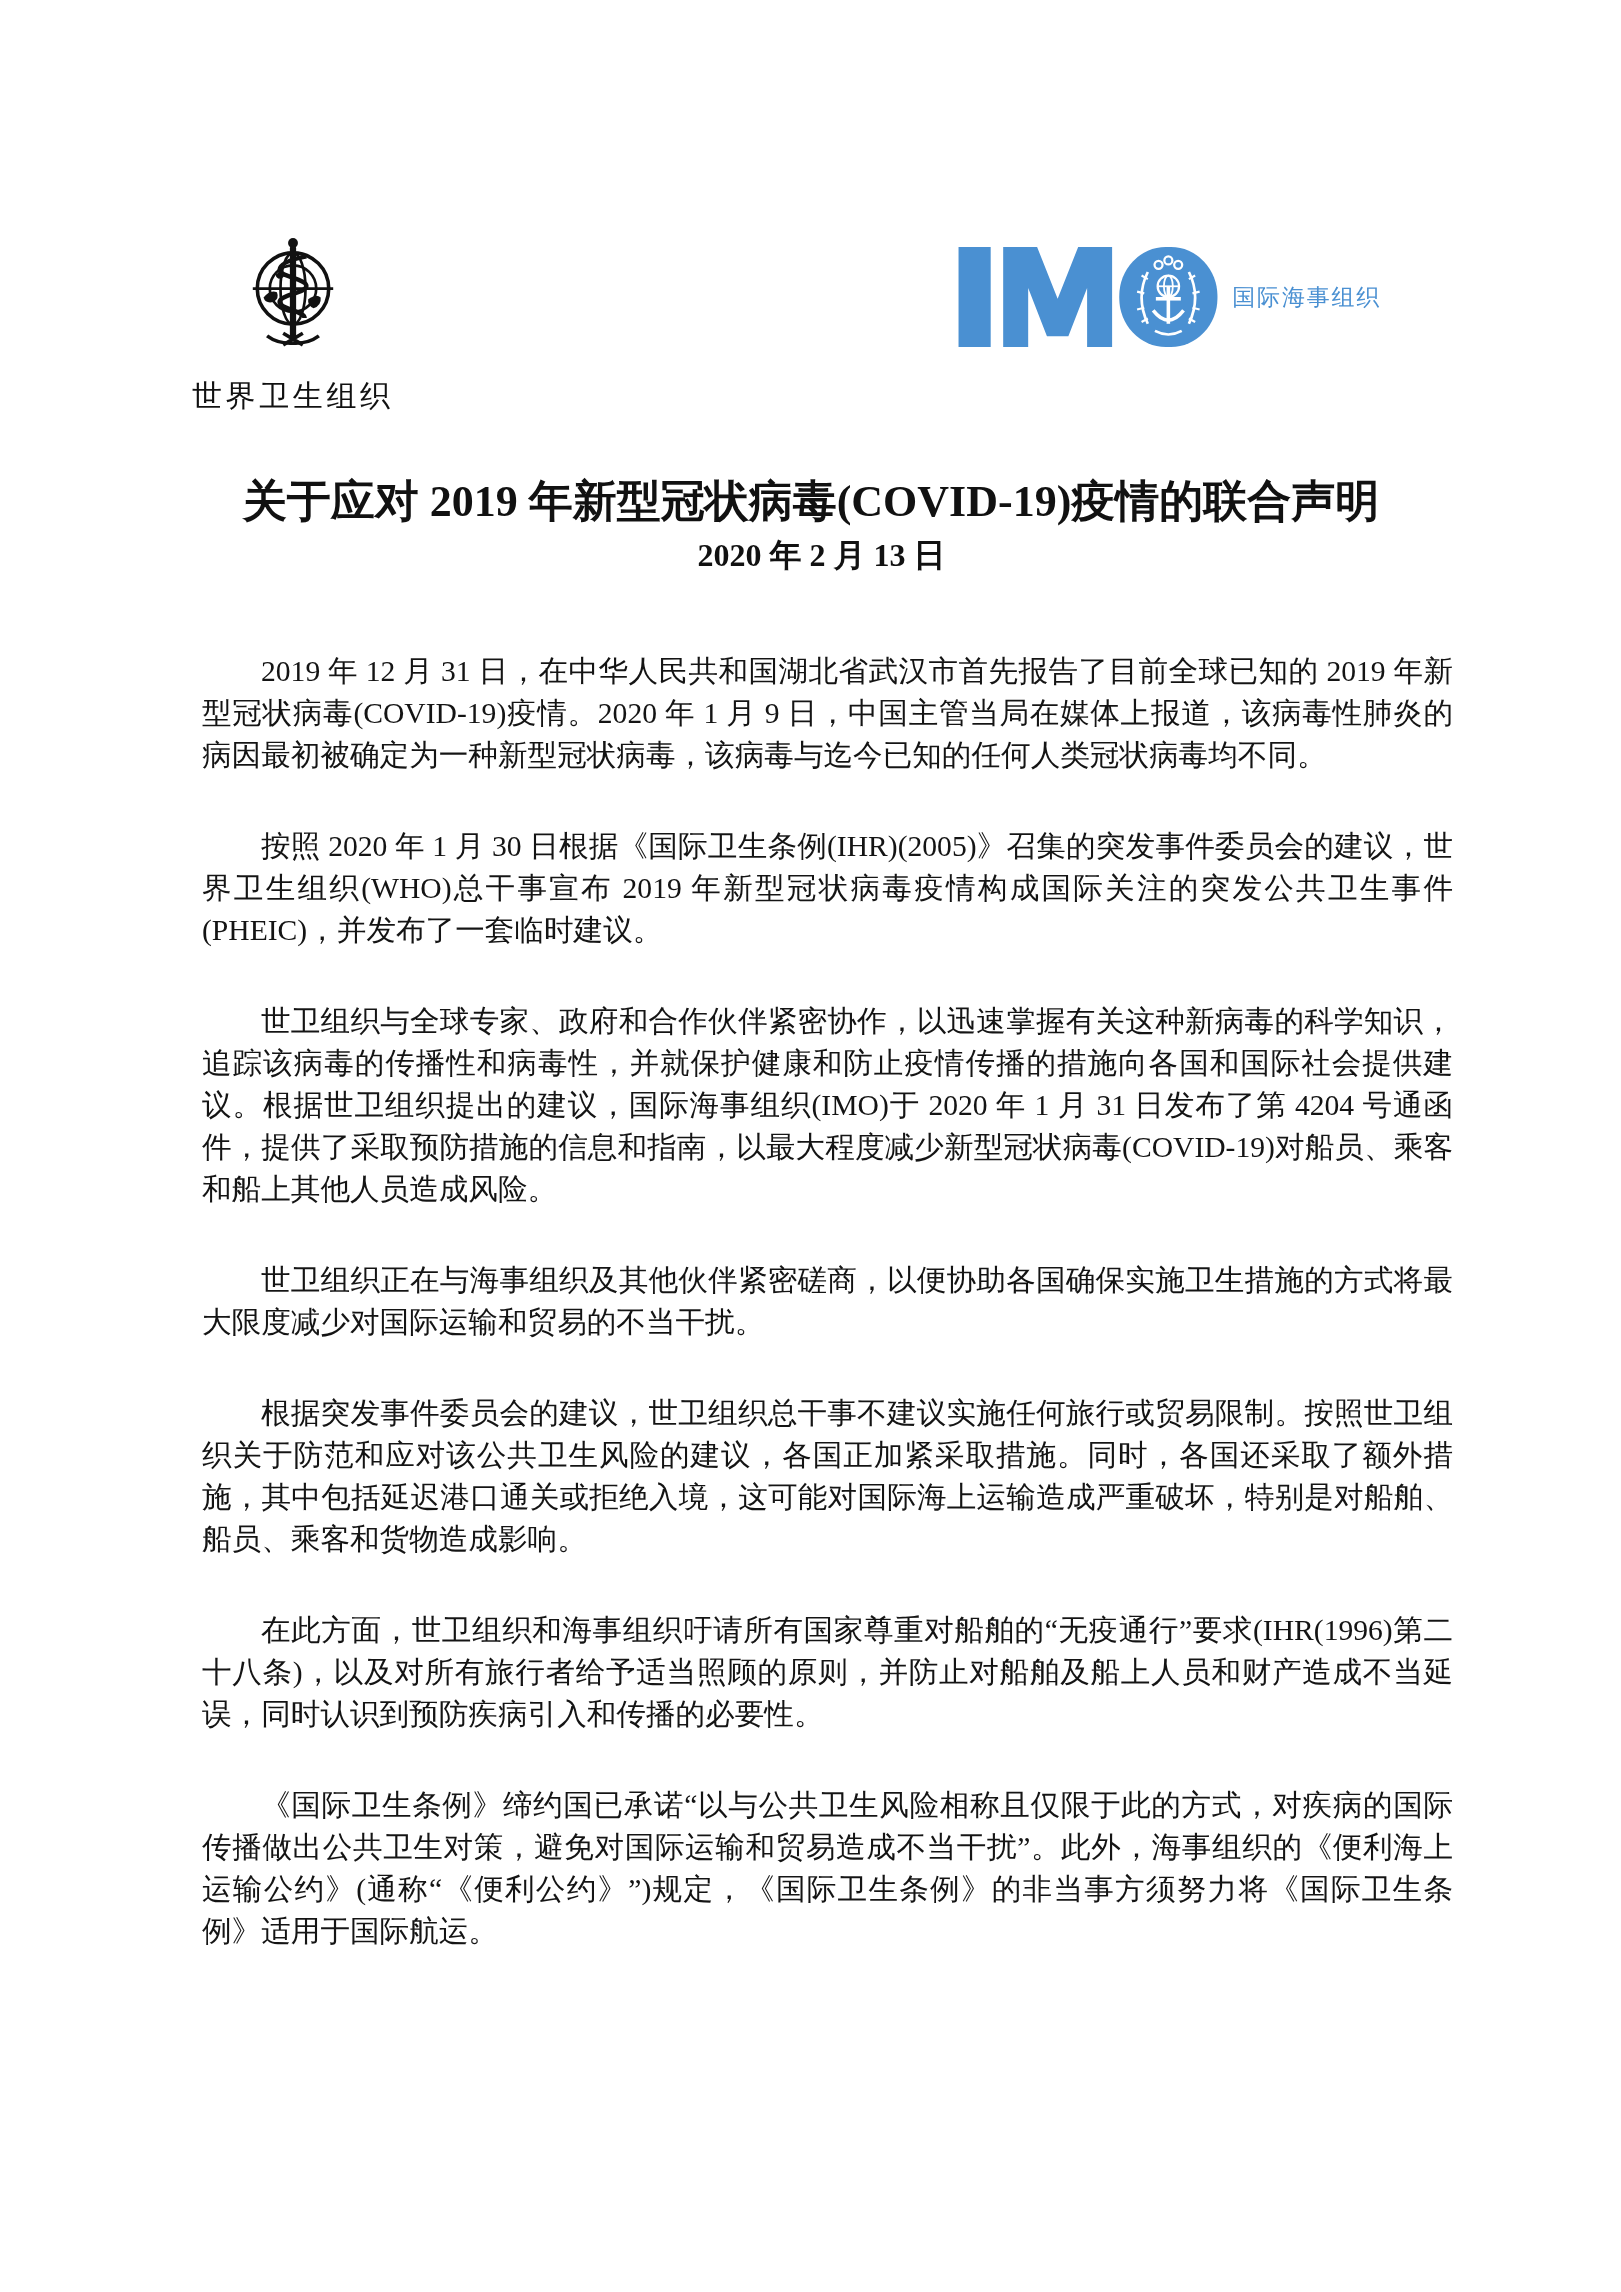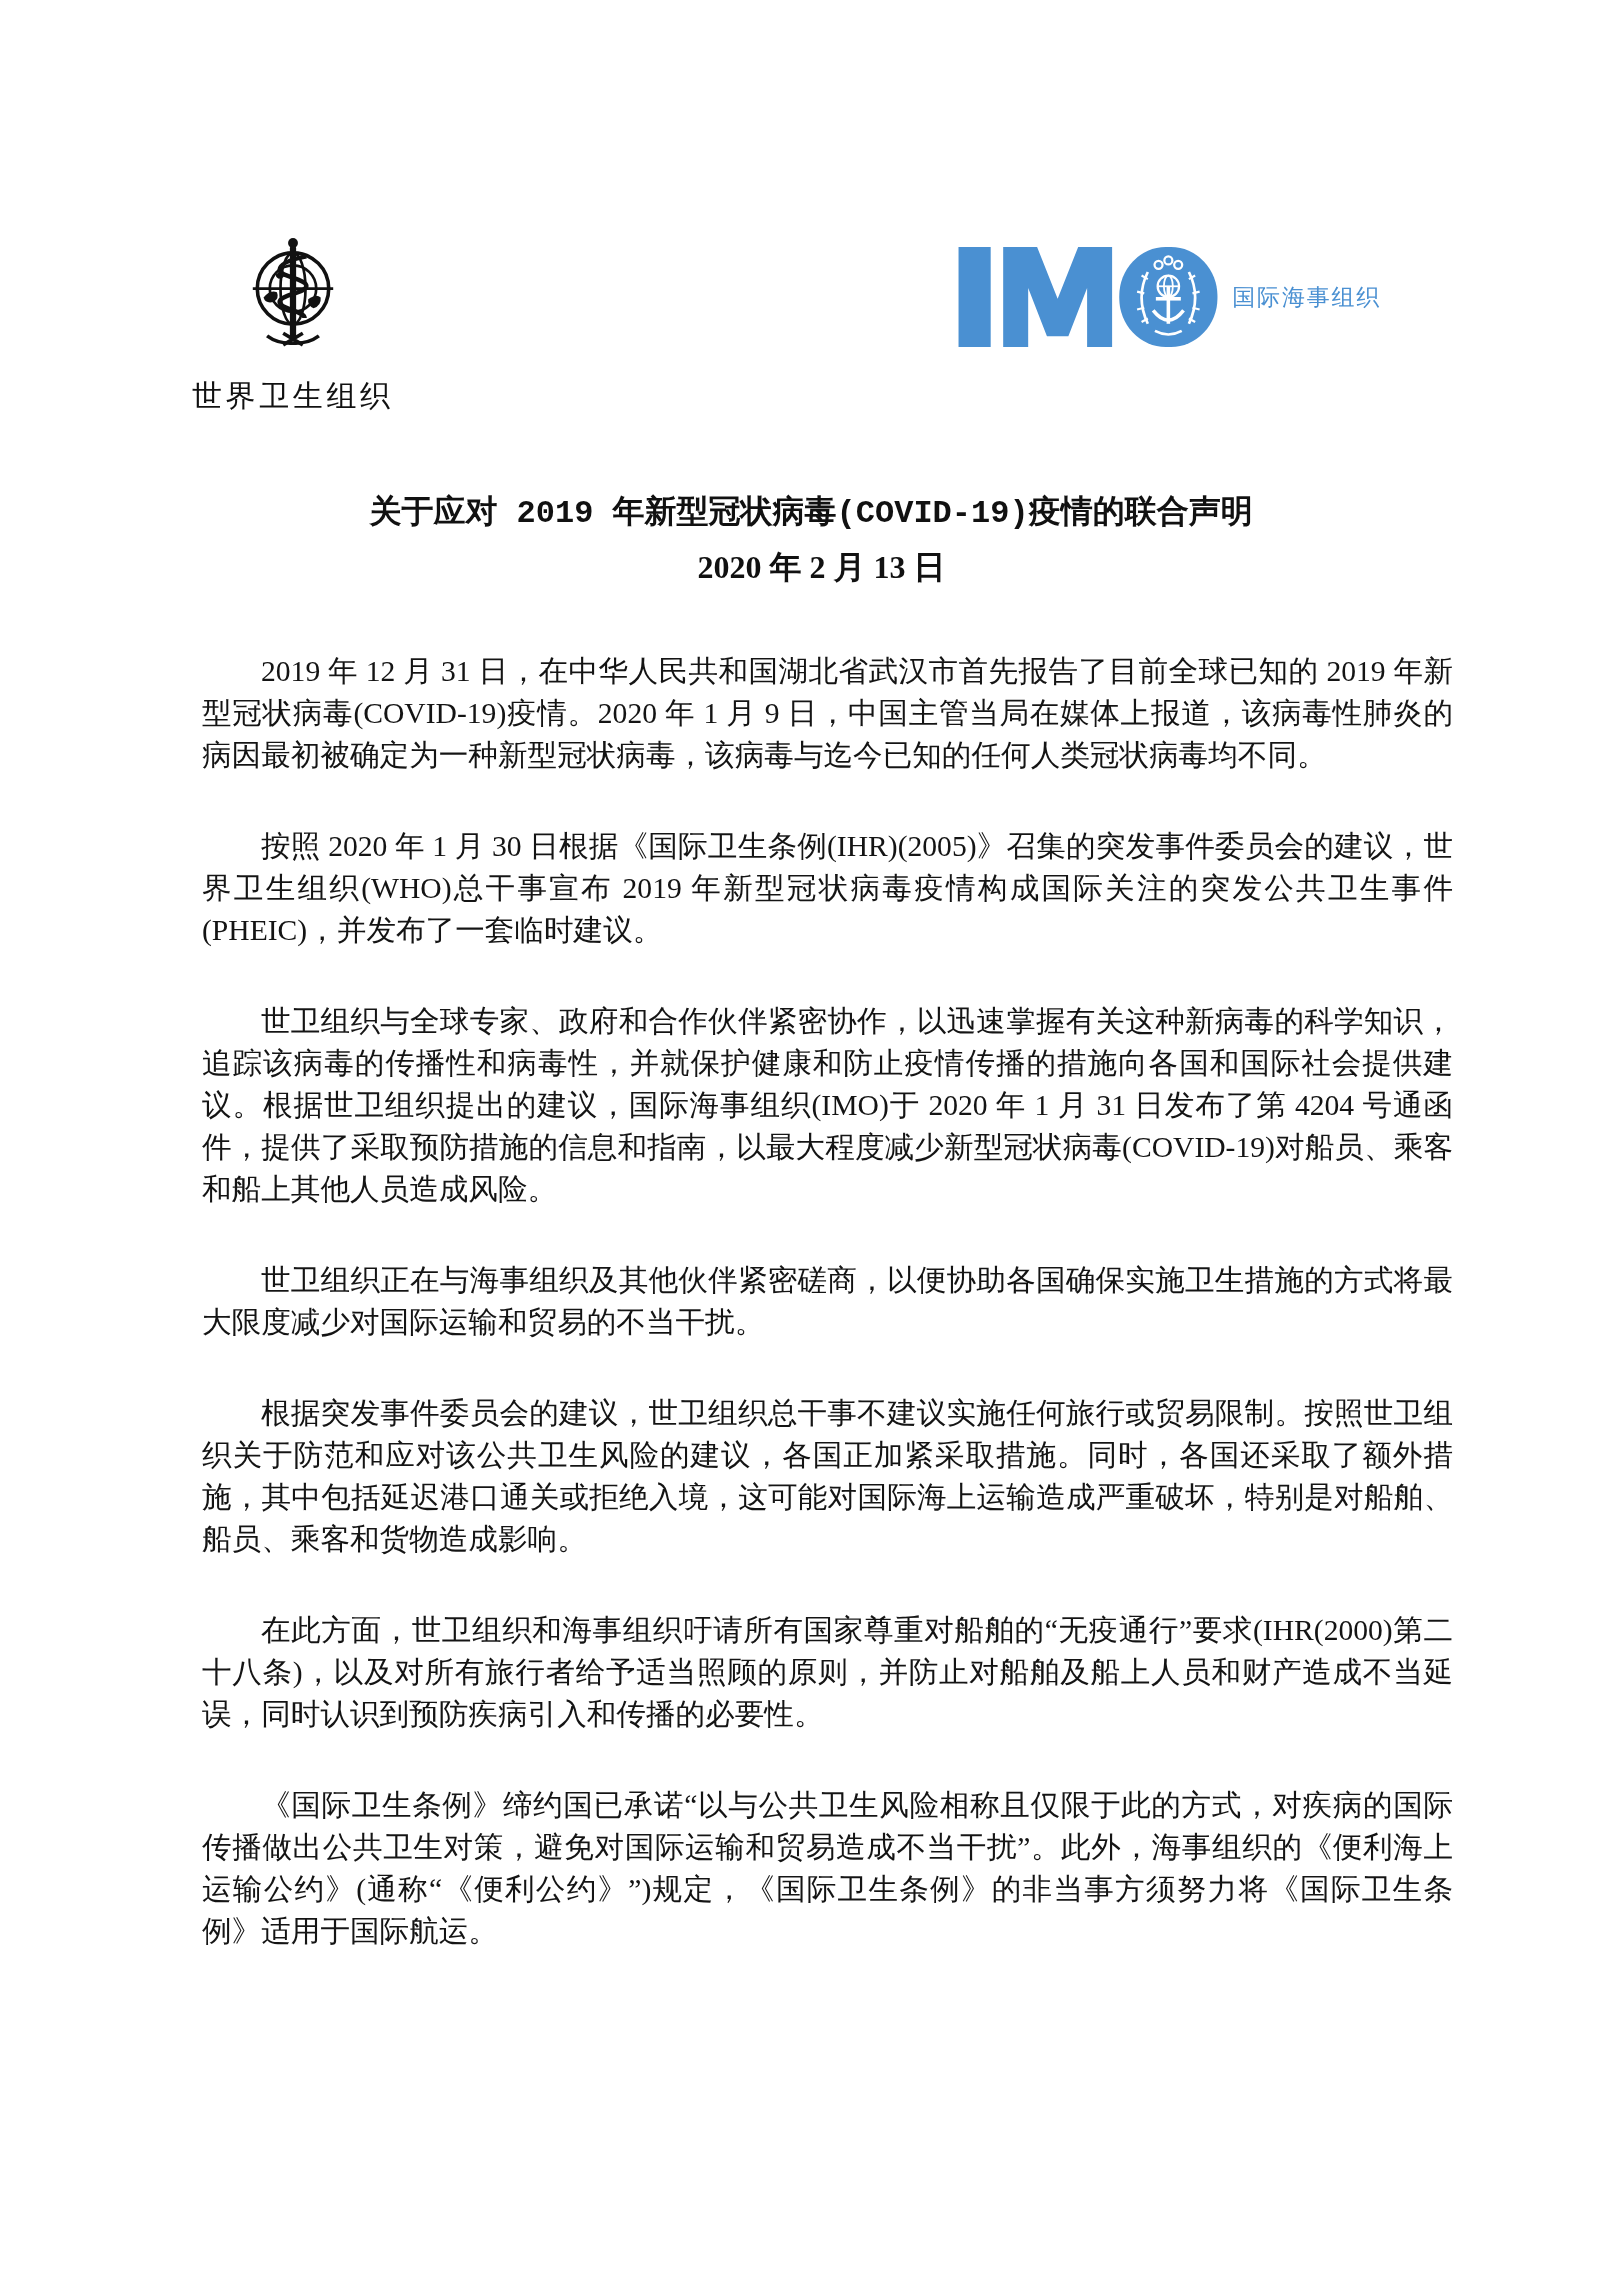--- a/index.html
+++ b/index.html
@@ -47,25 +47,24 @@
 
   
   .title-block {
     position: absolute;
     left: 0;
     right: 0;
     top: 484px;
     text-align: center;
   }
   .title-block h1 {
-    margin: 12px;
-    font-size: 32px;
+    margin: 0;
+    font-size: 44px;
     font-weight: bold;
     line-height: 36px;
-    font-family: Liberation Mono, monospace;
   }
   .title-block h2 {
     margin: 17px 0 0 0;
     font-size: 32px;
     font-weight: bold;
     line-height: 36px;
     padding-left: 21px;
   }
 
   
@@ -177,18 +176,18 @@
     <h1>关于应对 2019 年新型冠状病毒(COVID-19)疫情的联合声明</h1>
     <h2>2020 年 2 月 13 日</h2>
   </div>
 
   <main class="body-text">
     <p>2019 年 12 月 31 日，在中华人民共和国湖北省武汉市首先报告了目前全球已知的 2019 年新型冠状病毒(COVID-19)疫情。2020 年 1 月 9 日，中国主管当局在媒体上报道，该病毒性肺炎的病因最初被确定为一种新型冠状病毒，该病毒与迄今已知的任何人类冠状病毒均不同。</p>
     <p>按照 2020 年 1 月 30 日根据《国际卫生条例(IHR)(2005)》召集的突发事件委员会的建议，世界卫生组织(WHO)总干事宣布 2019 年新型冠状病毒疫情构成国际关注的突发公共卫生事件(PHEIC)，并发布了一套临时建议。</p>
     <p>世卫组织与全球专家、政府和合作伙伴紧密协作，以迅速掌握有关这种新病毒的科学知识，追踪该病毒的传播性和病毒性，并就保护健康和防止疫情传播的措施向各国和国际社会提供建议。根据世卫组织提出的建议，国际海事组织(IMO)于 2020 年 1 月 31 日发布了第 4204 号通函件，提供了采取预防措施的信息和指南，以最大程度减少新型冠状病毒(COVID-19)对船员、乘客和船上其他人员造成风险。</p>
     <p>世卫组织正在与海事组织及其他伙伴紧密磋商，以便协助各国确保实施卫生措施的方式将最大限度减少对国际运输和贸易的不当干扰。</p>
     <p>根据突发事件委员会的建议，世卫组织总干事不建议实施任何旅行或贸易限制。按照世卫组织关于防范和应对该公共卫生风险的建议，各国正加紧采取措施。同时，各国还采取了额外措施，其中包括延迟港口通关或拒绝入境，这可能对国际海上运输造成严重破坏，特别是对船舶、船员、乘客和货物造成影响。</p>
-    <p>在此方面，世卫组织和海事组织吁请所有国家尊重对船舶的“无疫通行”要求(IHR(2000)第二十八条)，以及对所有旅行者给予适当照顾的原则，并防止对船舶及船上人员和财产造成不当延误，同时认识到预防疾病引入和传播的必要性。</p>
+    <p>在此方面，世卫组织和海事组织吁请所有国家尊重对船舶的“无疫通行”要求(IHR(1996)第二十八条)，以及对所有旅行者给予适当照顾的原则，并防止对船舶及船上人员和财产造成不当延误，同时认识到预防疾病引入和传播的必要性。</p>
     <p>《国际卫生条例》缔约国已承诺“以与公共卫生风险相称且仅限于此的方式，对疾病的国际传播做出公共卫生对策，避免对国际运输和贸易造成不当干扰”。此外，海事组织的《便利海上运输公约》(通称“《便利公约》”)规定，《国际卫生条例》的非当事方须努力将《国际卫生条例》适用于国际航运。</p>
   </main>
 
 </div>
 
 
 </body></html>

